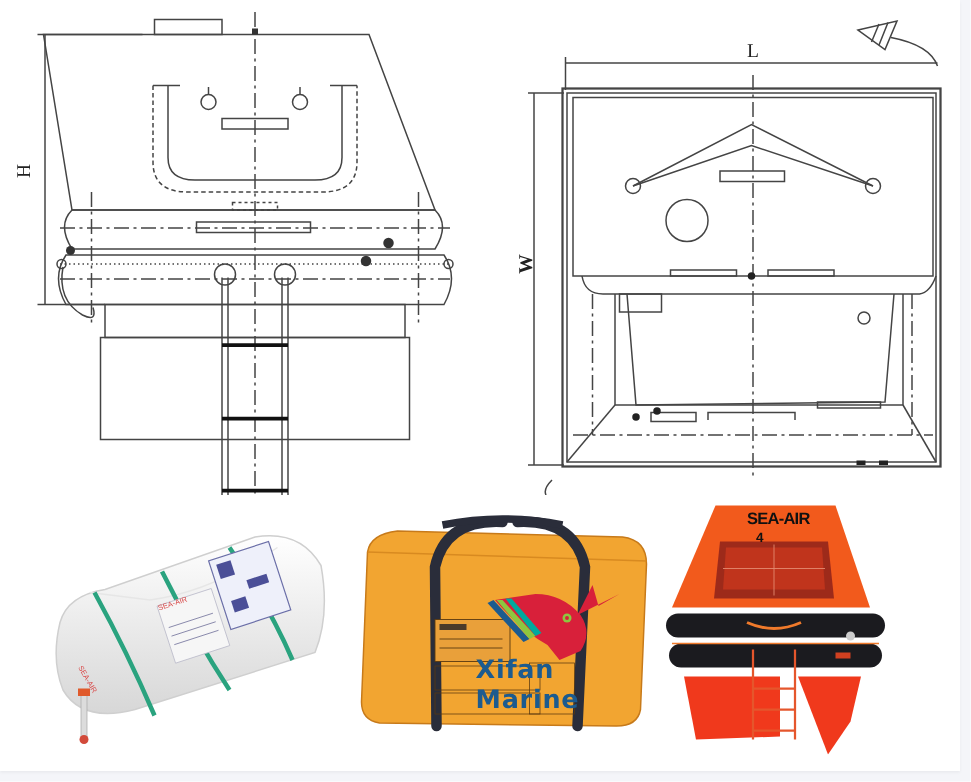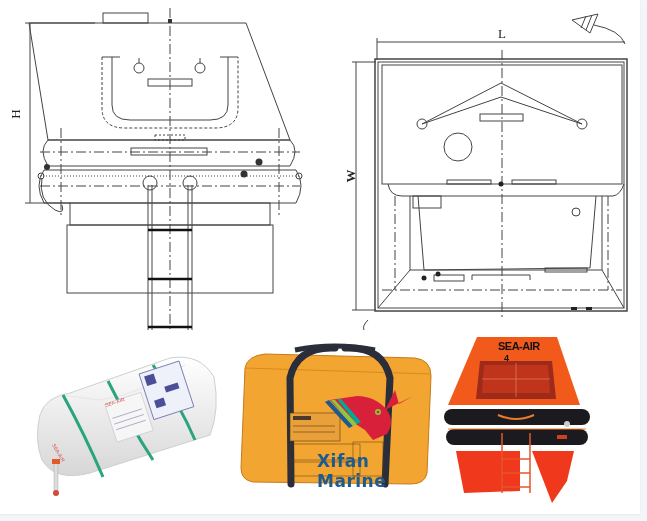--- a/index.html
+++ b/index.html
@@ -196,21 +196,21 @@
       <g>
         <path d="M95 62 L122 58 Q140 58 152 72 Q160 84 152 96 L138 102 L130 92 Q112 82 95 62 Z" fill="#d8203a"></path>
         <path d="M150 72 L160 52 L164 66 L178 58 Z" fill="#d8203a"></path>
         <path d="M94 62 L118 88 L114 90 L90 64 Z" fill="#1c5b8f"></path>
         <path d="M100 62 L122 86 L118 88 L96 62 Z" fill="#8dc63f"></path>
         <path d="M106 61 L126 84 L122 86 L102 61 Z" fill="#00a99d"></path>
         <circle cx="143" cy="74" r="3" fill="#8dc63f"></circle>
         <circle cx="143" cy="74" r="1.3" fill="#d8203a"></circle>
       </g>
     </svg>
-    <div class="wm" style="left:82px;top:99px;margin-top:14px;">Xifan Marine</div>
+    <div class="wm" style="left:82px;top:99px;">Xifan Marine</div>
   </div>
 
   <div class="photo" style="left:442px;top:333px;width:150px;height:170px;">
     <svg width="150" height="170" viewBox="0 0 150 170">
       <path d="M35 4 L115 4 L138 72 L6 72 Z" fill="#f25a1c"></path>
       <path d="M38 28 L110 28 L114 66 L34 66 Z" fill="#9d2a1a"></path>
       <path d="M42 32 L106 32 L108 60 L40 60 Z" fill="#c0341c"></path>
       <line x1="40" y1="46" x2="108" y2="46" stroke="#e38a70" stroke-width="0.6"></line>
       <line x1="74" y1="30" x2="74" y2="64" stroke="#e38a70" stroke-width="0.6"></line>
       <rect x="2" y="76" width="146" height="16" rx="8" fill="#1b1b1f"></rect>

